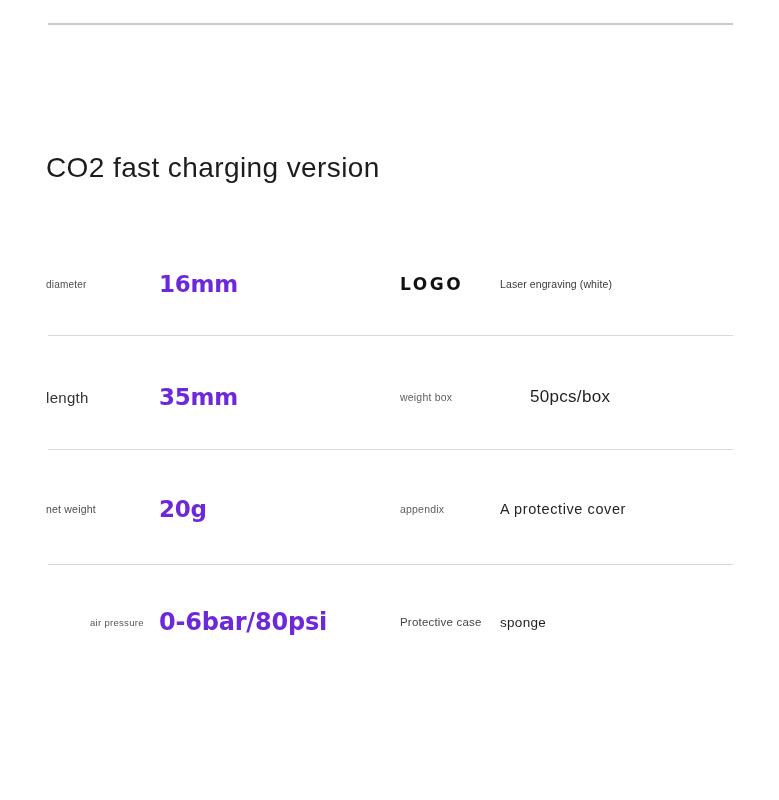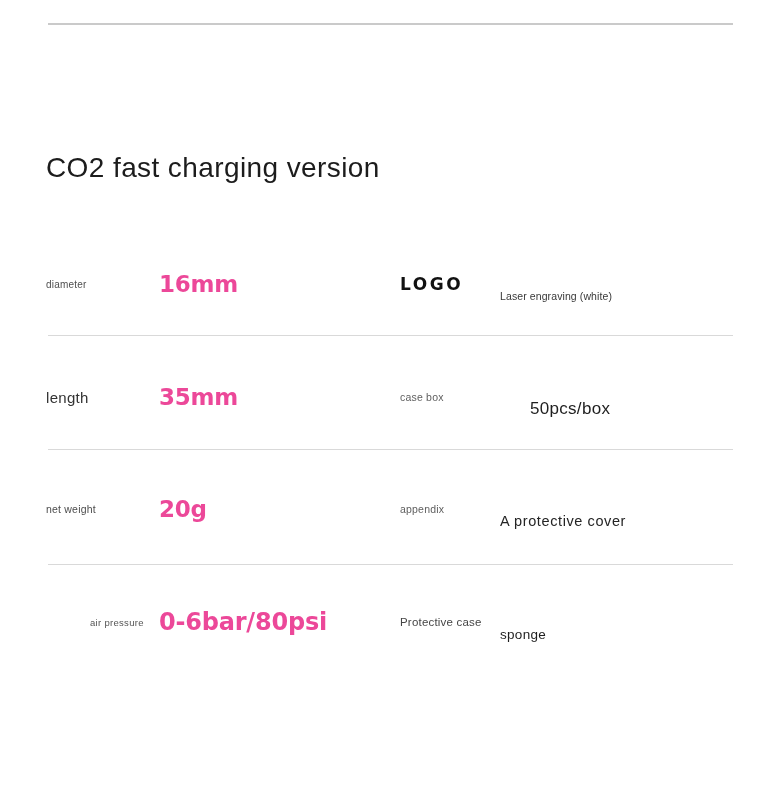--- a/index.html
+++ b/index.html
@@ -80,34 +80,33 @@
     left: 46px;
     font-size: 10px;
     color: #5a5a5a;
     letter-spacing: 0.2px;
   }
   .left-value {
     left: 159px;
     font-family: "DejaVu Sans", sans-serif;
     font-size: 23px;
     font-weight: 700;
-    color: #ec4899;
+    color: #6d28d9;
     letter-spacing: -0.2px;
   }
   .right-label {
     left: 400px;
     font-size: 10.5px;
     color: #5f5f5f;
     letter-spacing: 0.2px;
   }
   .right-value {
     left: 500px;
     font-size: 13px;
     color: #222222;
-    margin-top: 12px;
   }
 
   
   .row-1 .left-label { font-size: 10px; color: #4f4f4f; }
   .row-1 .right-label {
     font-family: "DejaVu Sans", sans-serif;
     font-size: 17px;
     font-weight: 700;
     letter-spacing: 2.5px;
     color: #111111;
@@ -139,21 +138,21 @@
     <span class="cell left-value">16mm</span>
     <span class="cell right-label">LOGO</span>
     <span class="cell right-value">Laser engraving (white)</span>
   </div>
 
   <div class="divider divider-1"></div>
 
   <div class="spec-row row-2">
     <span class="cell left-label">length</span>
     <span class="cell left-value">35mm</span>
-    <span class="cell right-label">case box</span>
+    <span class="cell right-label">weight box</span>
     <span class="cell right-value">50pcs/box</span>
   </div>
 
   <div class="divider divider-2"></div>
 
   <div class="spec-row row-3">
     <span class="cell left-label">net weight</span>
     <span class="cell left-value">20g</span>
     <span class="cell right-label">appendix</span>
     <span class="cell right-value">A protective cover</span>

